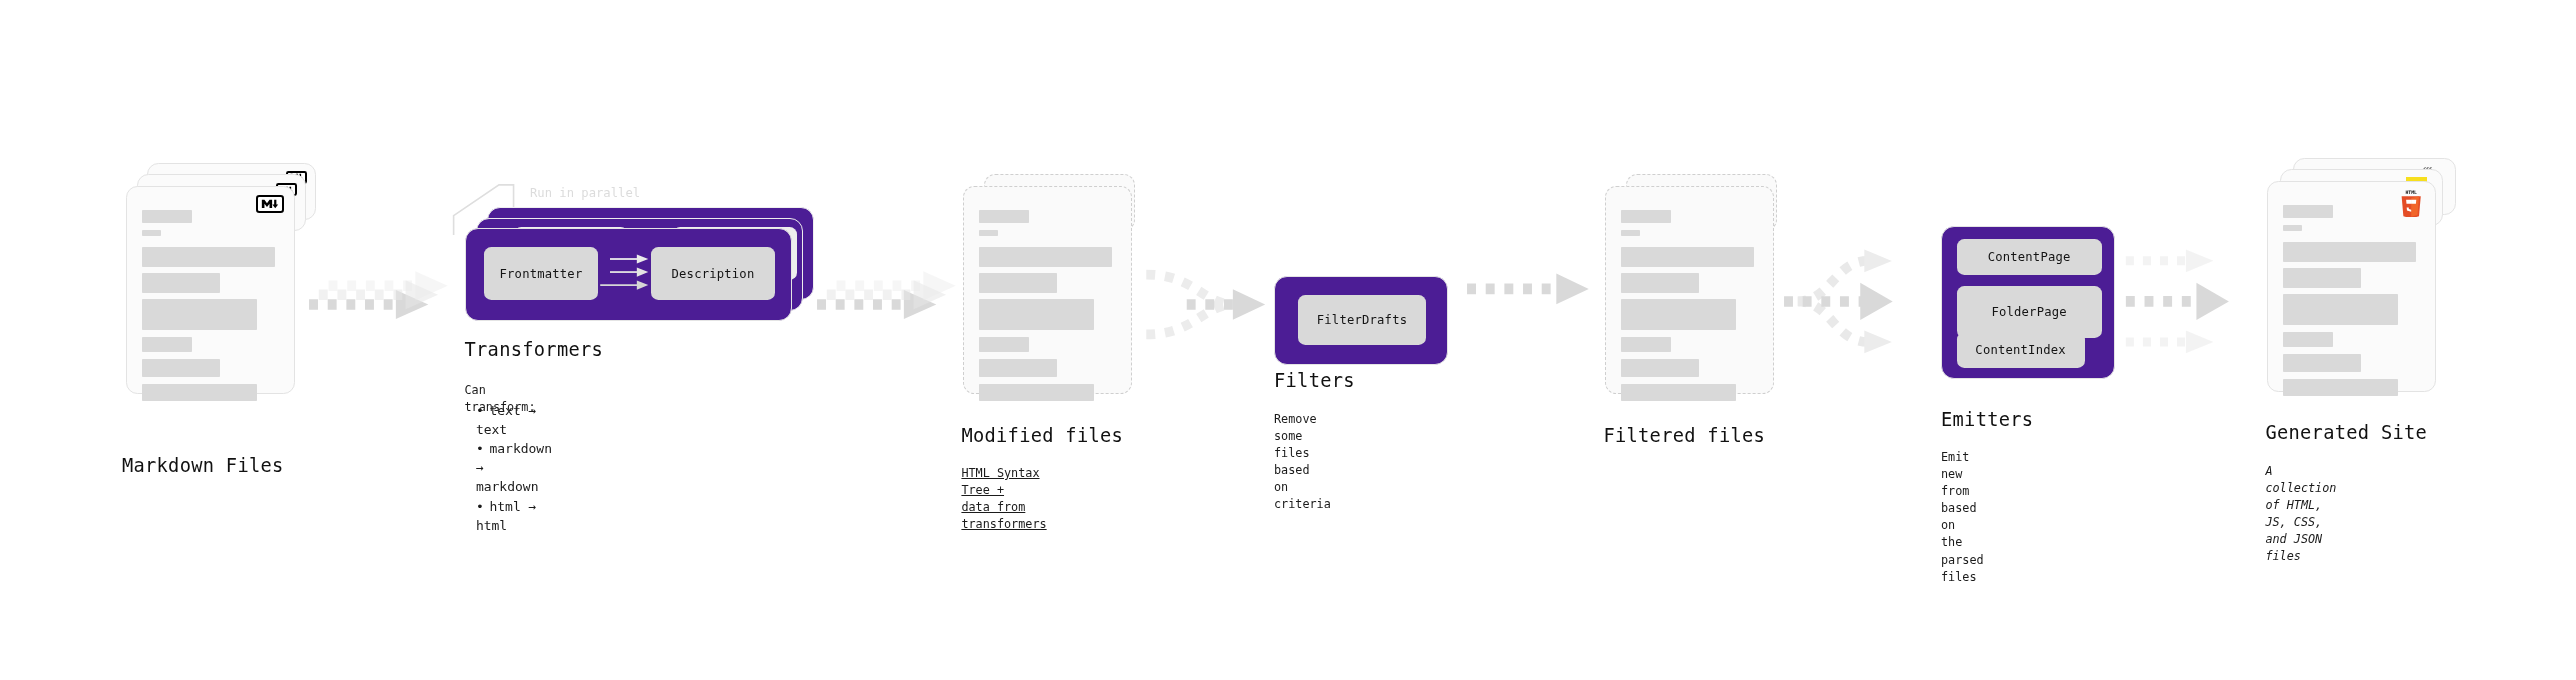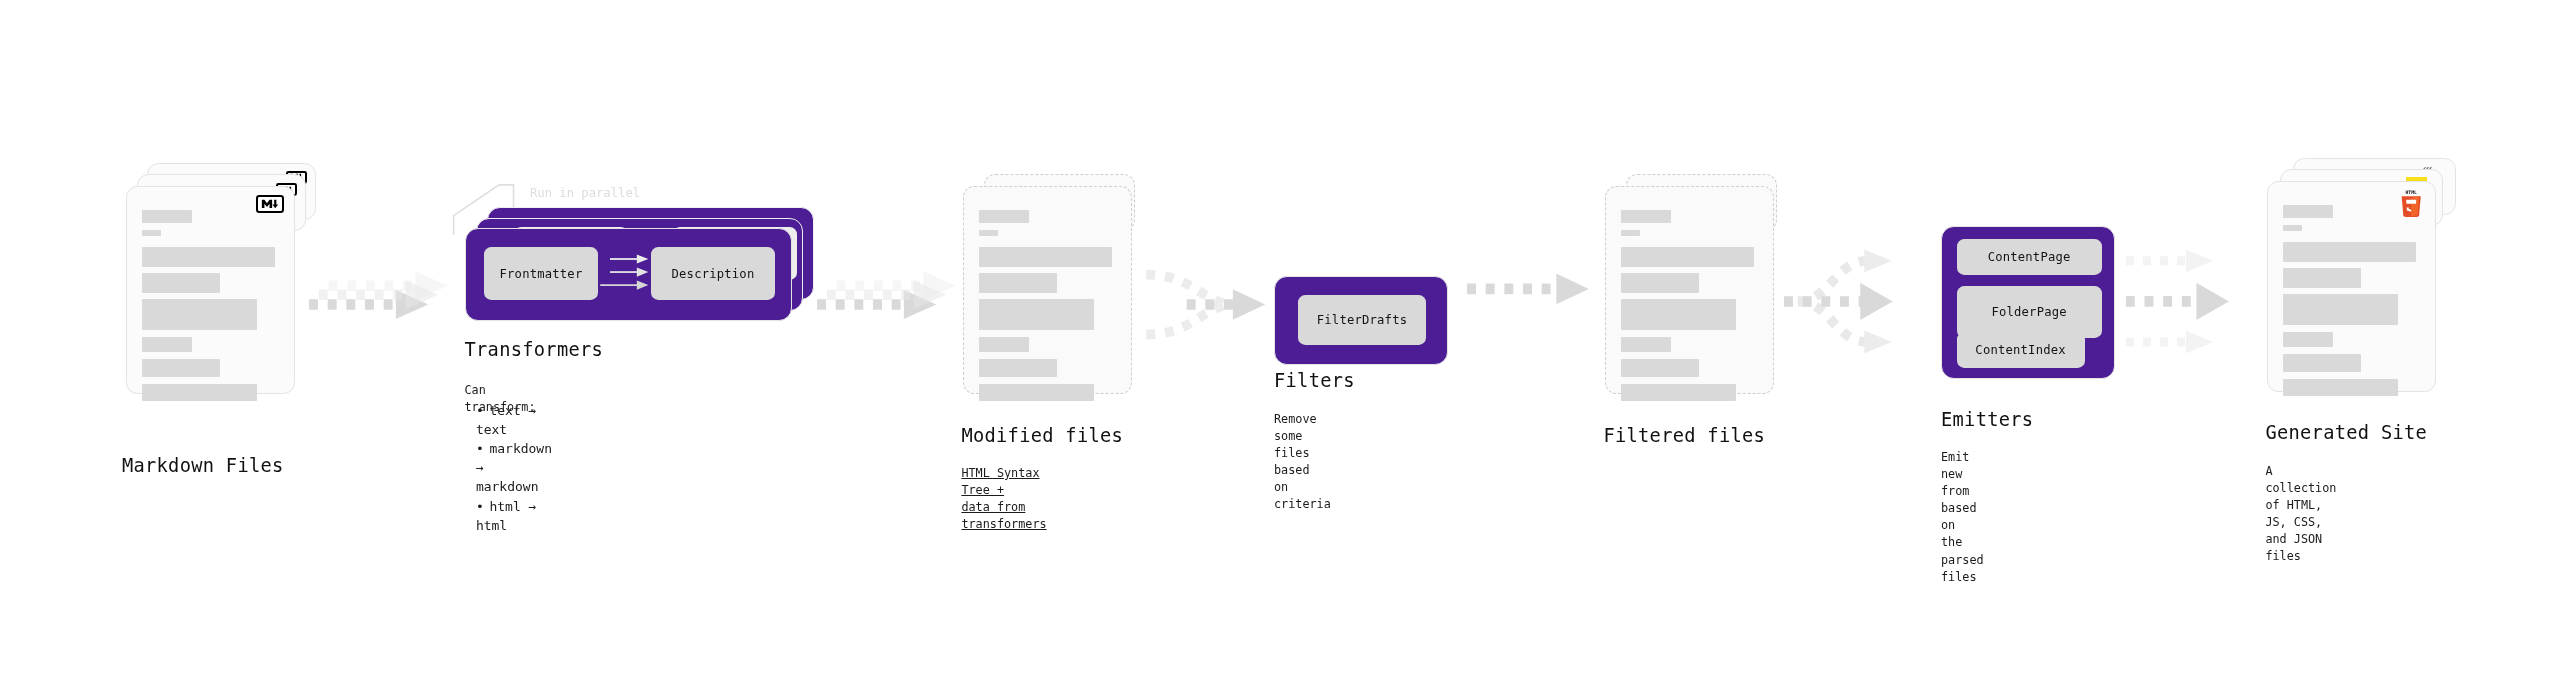--- a/index.html
+++ b/index.html
@@ -389,18 +389,18 @@
           <div class="bar" style="width:133px;height:20.3px;margin-bottom:6.5px;"></div>
           <div class="bar" style="width:78px;height:19.5px;margin-bottom:6.5px;"></div>
           <div class="bar" style="width:115px;height:31px;margin-bottom:6.5px;"></div>
           <div class="bar" style="width:50px;height:15.4px;margin-bottom:6.5px;"></div>
           <div class="bar" style="width:78px;height:18.7px;margin-bottom:6.5px;"></div>
           <div class="bar" style="width:115px;height:17px;margin-bottom:0;"></div>
         </div>
       </div>
     </div>
     <div class="caption-title" style="left:-1.6px; top:264px;">Generated Site</div>
-    <div class="caption-sub" style="left:-1.6px; top:305px;">A collection of HTML,
+    <div class="caption-sub" style="left:-1.6px; top:305px;font-style:italic;">A collection of HTML,
 JS, CSS, and JSON files</div>
   </div>
 
 </div>
 
 
 </body></html>

